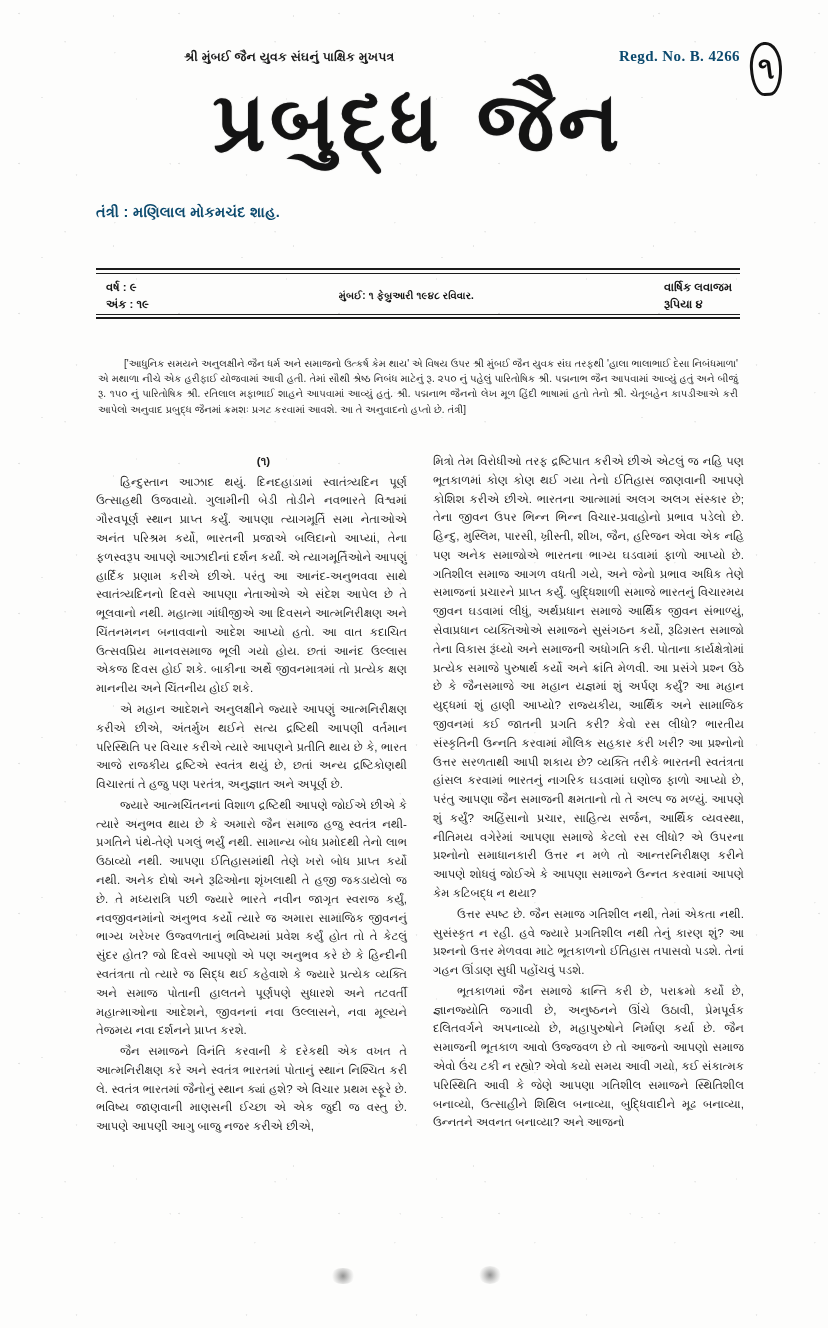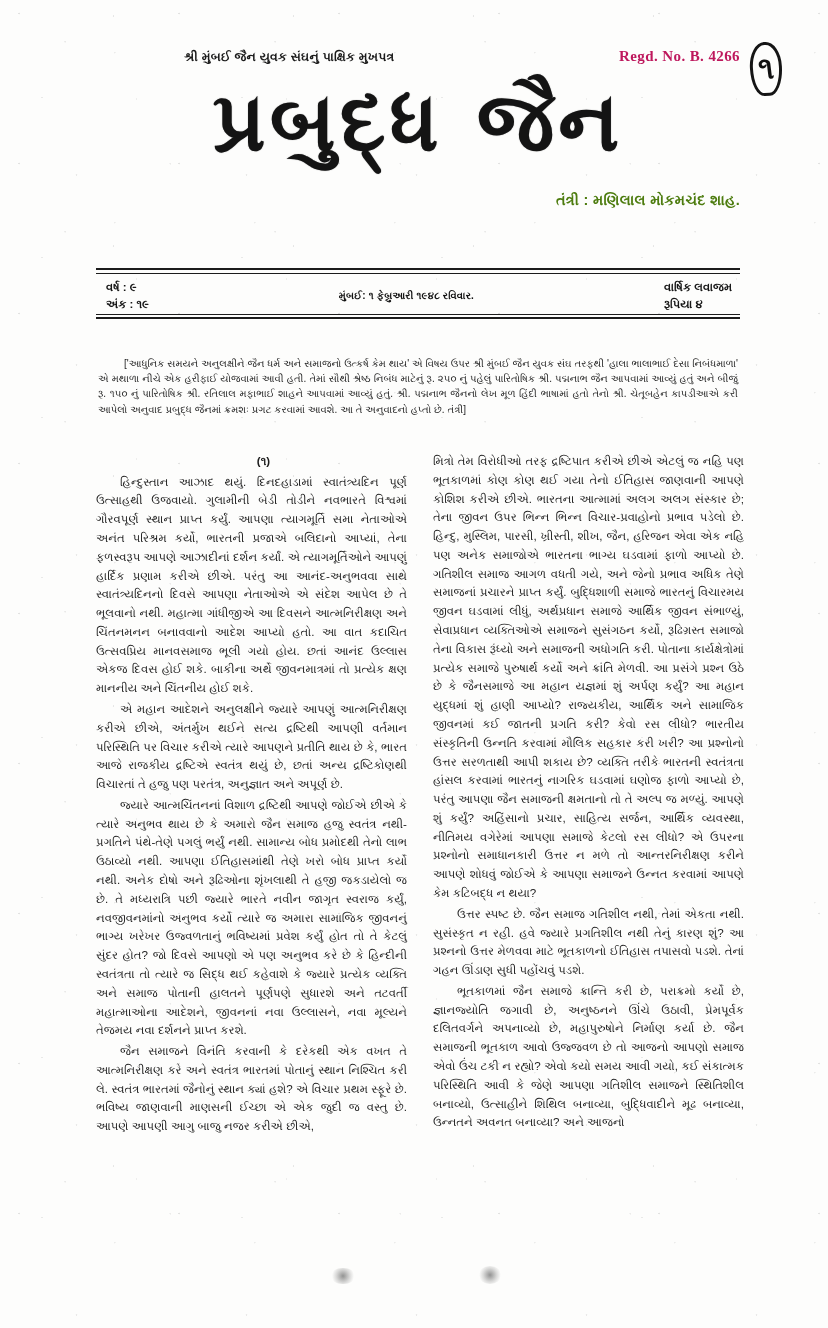--- a/index.html
+++ b/index.html
@@ -64,21 +64,21 @@
     font-size: 12.5px;
     letter-spacing: .2px;
     color: #1a1a1a;
     font-family: "Liberation Sans", sans-serif;
     font-weight: 600;
     padding-left: 88px;
   }
   .mast-regd {
     font-size: 15px;
     font-weight: 700;
-    color: #be185d;
+    color: #0c4a6e;
     letter-spacing: .4px;
     font-family: "Liberation Serif", serif;
   }
   .page-corner-num {
     position: absolute;
     right: -48px;
     top: -8px;
     width: 44px;
     height: 58px;
     display: flex;
@@ -105,25 +105,25 @@
     line-height: .96;
     font-weight: 700;
     letter-spacing: 4px;
     color: #141414;
     font-family: "Liberation Sans", sans-serif;
     text-shadow: 0 0 1px rgba(0,0,0,.5);
   }
   .mast-title .gap { display: inline-block; width: 34px; }
 
   .mast-editor {
-    text-align: right;
-    margin-top: 30px;
+    text-align: left;
+    margin-top: 42px;
     font-size: 14.5px;
     font-weight: 600;
-    color: #4d7c0f;
+    color: #0c4a6e;
     letter-spacing: .3px;
     font-family: "Liberation Sans", sans-serif;
   }
 
   
   .rule {
     position: absolute;
     left: 96px;
     width: 644px;
     background: #1c1c1c;

